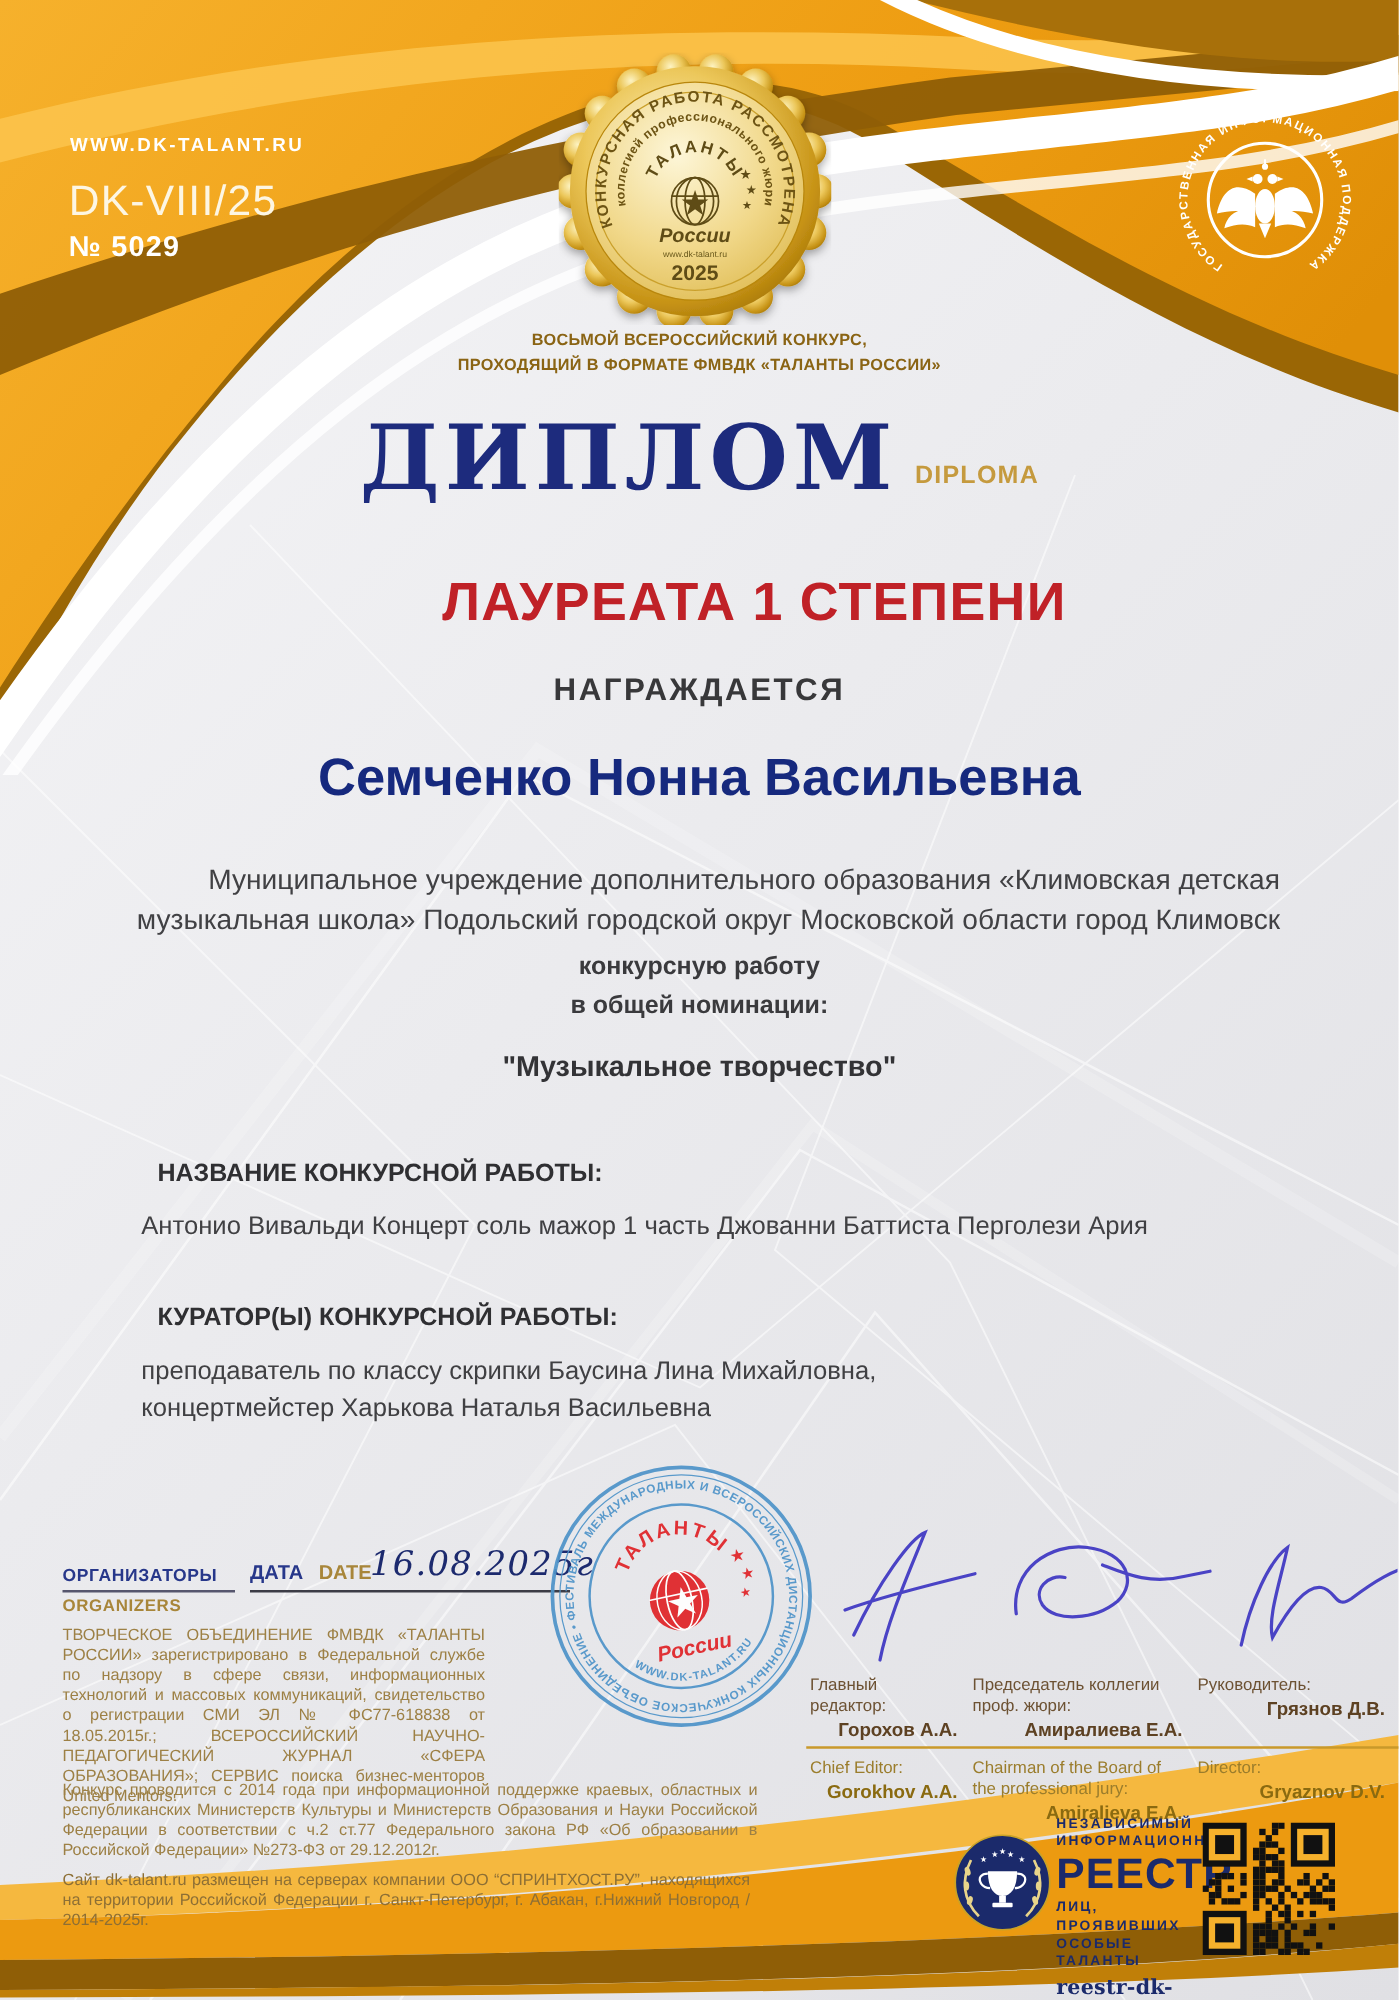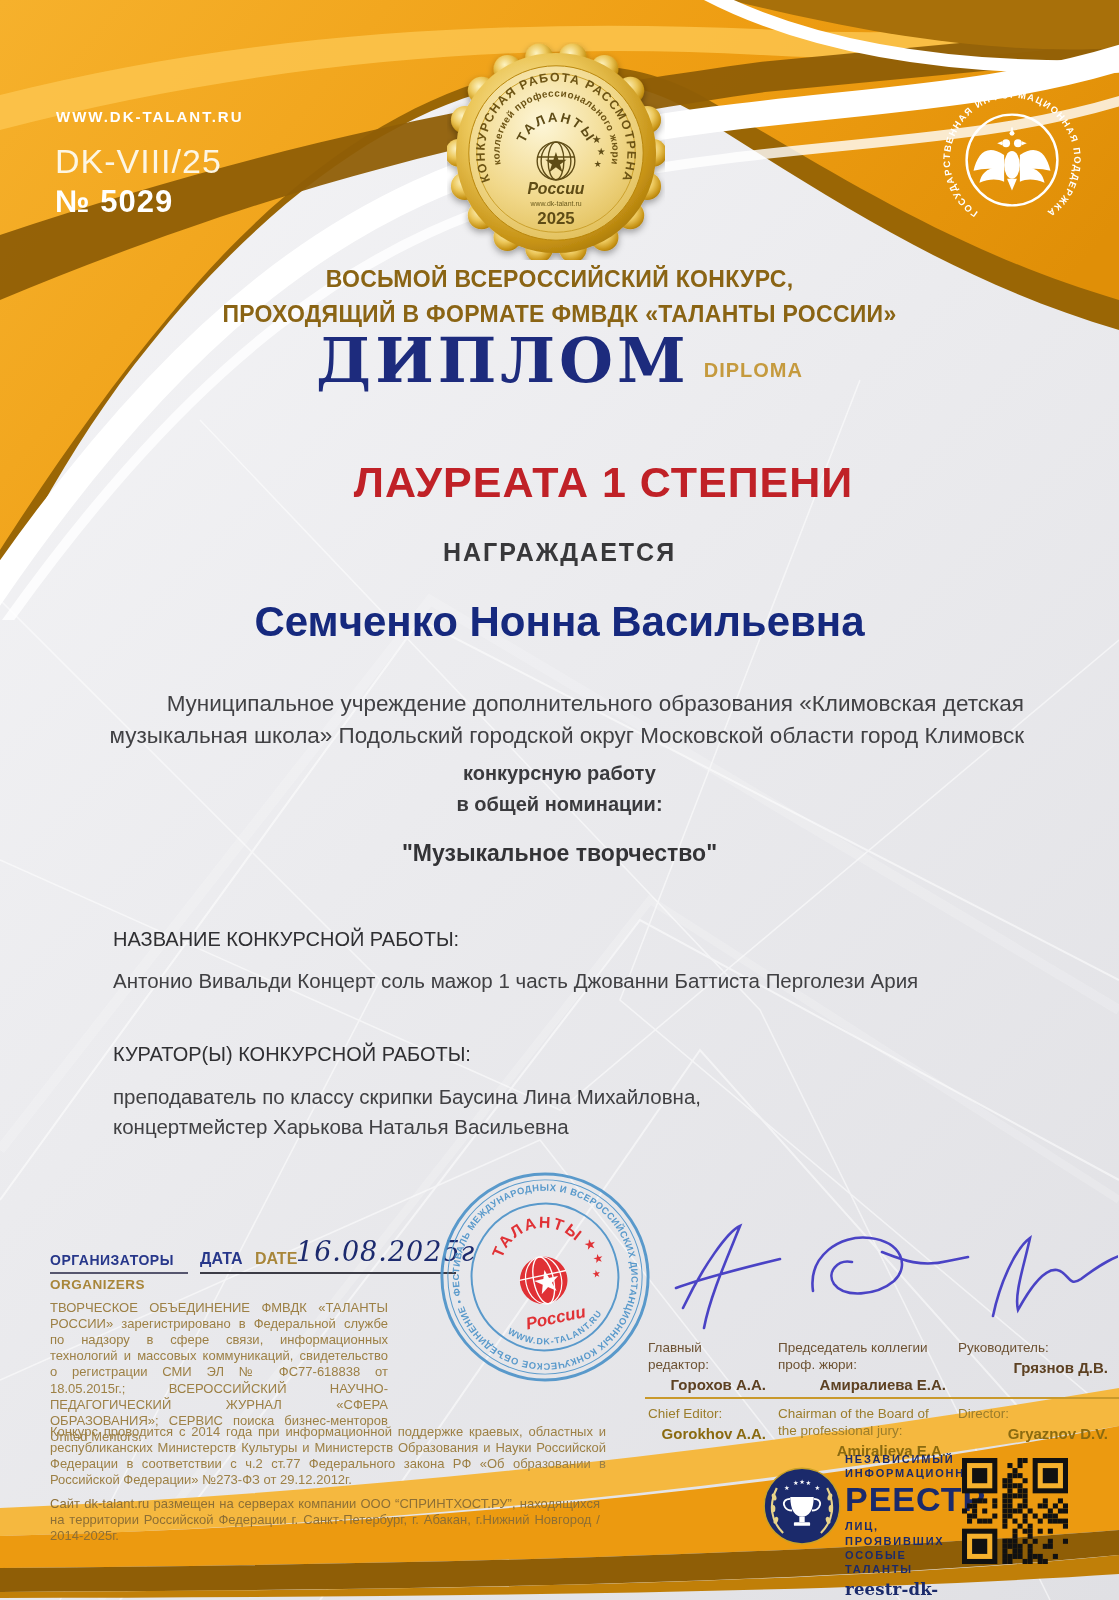--- a/index.html
+++ b/index.html
@@ -4,35 +4,35 @@
 <style>
   html,body{margin:0;padding:0;}
   body{width:1119px;height:1600px;overflow:hidden;font-family:"Liberation Sans",sans-serif;}
   #page{position:relative;width:1119px;height:1600px;overflow:hidden;
         background:linear-gradient(135deg,#f5f5f7 0%,#ebebee 45%,#e0e0e4 100%);}
   svg text{font-family:"Liberation Sans",sans-serif;}
   .abs{position:absolute;}
   
   .site-url{left:56px;top:108px;color:#fff;font-weight:bold;font-size:15px;letter-spacing:2px;}
   .doc-code{left:55px;top:142px;color:#fdf6e3;font-size:34px;font-weight:400;letter-spacing:1px;}
-  .doc-num{left:55px;top:184px;color:#fff;font-size:31px;font-weight:bold;letter-spacing:1px;}
+  .doc-num{left:55px;top:184px;color:#fff;font-size:23px;font-weight:bold;letter-spacing:1px;}
   
   .contest{left:0;top:262px;width:1119px;text-align:center;color:#8a6414;font-weight:bold;
-           font-size:23px;line-height:1.5;letter-spacing:.3px;}
+           font-size:13px;line-height:1.5;letter-spacing:.3px;}
   .title-row{left:0;top:330px;width:1119px;display:flex;justify-content:center;align-items:flex-end;}
-  .title-main{font-family:"DejaVu Serif",serif;font-weight:bold;font-size:62px;line-height:1;
+  .title-main{font-family:"DejaVu Serif",serif;font-weight:bold;font-size:72px;line-height:1;
               color:#1d2b7d;letter-spacing:4px;}
   .title-en{color:#c59a3e;font-weight:bold;font-size:20px;letter-spacing:1px;margin-left:14px;margin-bottom:10px;}
   .award{left:0;top:458px;width:1119px;text-align:center;color:#c02127;font-weight:bold;font-size:43px;letter-spacing:1px;padding-left:44px;}
   .awarded-label{left:0;top:538px;width:1119px;text-align:center;color:#38383a;font-weight:bold;font-size:25px;letter-spacing:2px;}
   .recipient-name{left:0;top:598px;width:1119px;text-align:center;color:#16297e;font-weight:bold;font-size:42px;}
   .org-text{left:95px;top:688px;width:929px;text-align:right;color:#414144;font-size:22.5px;line-height:1.4;}
   .for-lines{left:0;top:758px;width:1119px;text-align:center;color:#3a3a3d;font-weight:bold;font-size:20px;line-height:1.55;}
   .nomination{left:0;top:840px;width:1119px;text-align:center;color:#333336;font-weight:bold;font-size:23px;}
-  .work-label{left:113px;color:#2f2f32;font-weight:normal;font-size:20px;}
+  .work-label{left:126px;color:#2f2f32;font-weight:bold;font-size:20px;}
   .work-text{left:113px;color:#404043;font-size:20.5px;line-height:1.45;}
   
   .orgz-ru{left:50px;top:1252px;color:#27378a;font-weight:bold;font-size:14px;letter-spacing:.5px;}
   .orgz-en{left:50px;top:1277px;color:#a8863a;font-weight:bold;font-size:13.5px;letter-spacing:.5px;}
   .orgz-line{left:50px;top:1272px;width:138px;height:2px;background:#56566e;}
   .date-labels{left:200px;top:1250px;font-weight:bold;font-size:16px;}
   .date-labels .ru{color:#27378a;} .date-labels .en{color:#a8863a;margin-left:8px;}
   .date-line{left:200px;top:1272px;width:256px;height:2px;background:#3c3c46;}
   .date-value{left:296px;top:1236px;color:#1c2a6e;font-family:"DejaVu Serif",serif;font-style:italic;
               font-size:27px;letter-spacing:1px;}

